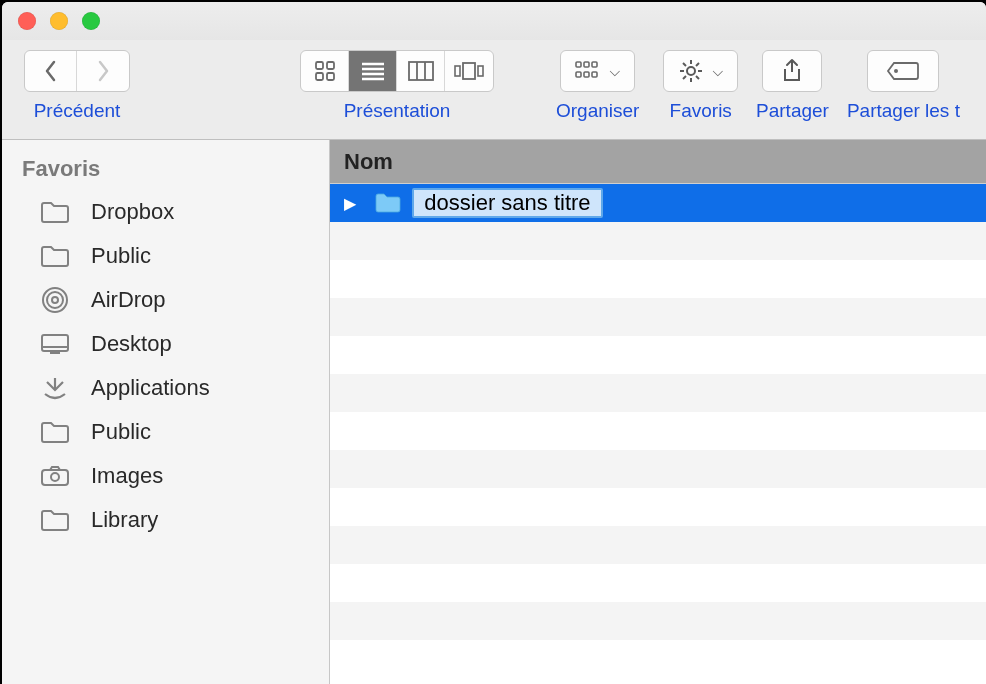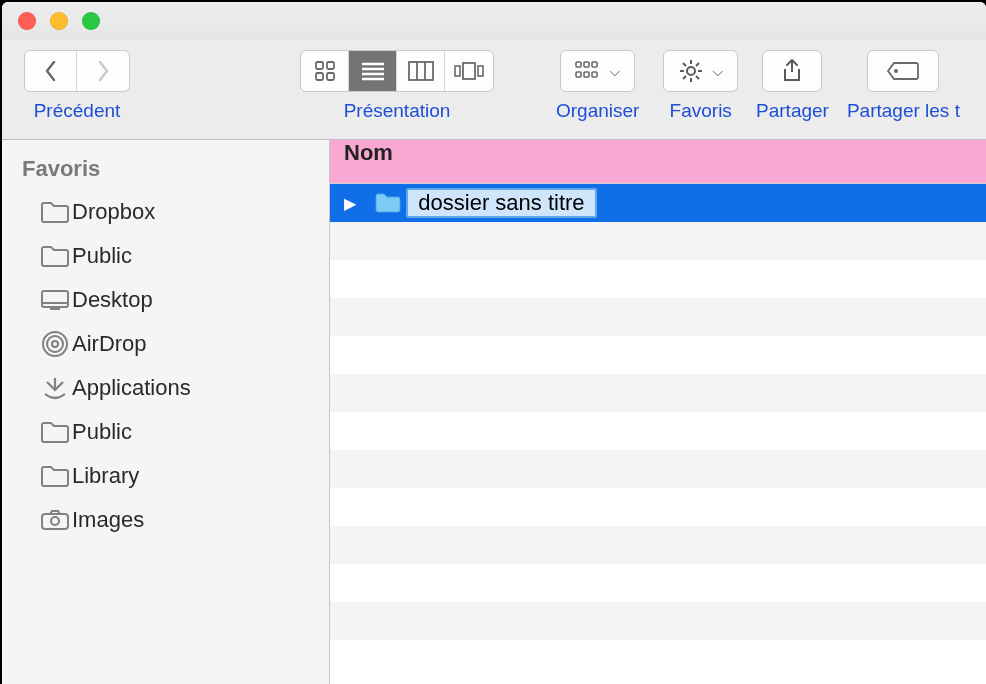--- a/index.html
+++ b/index.html
@@ -81,44 +81,44 @@
     width:328px;
     background:#f5f5f5;
     border-right:1px solid #c7c7c7;
     padding-top:10px;
   }
   .side-heading {
     font-size:22px; font-weight:600; color:#7a7a7a;
     padding: 6px 0 8px 20px;
   }
   .side-item {
-    display:flex; align-items:center; gap:2px;
+    display:flex; align-items:center; gap:21px;
     height:44px; padding-left:38px;
     font-size:22px; color:#292929;
   }
   .side-icon { width:30px; height:28px; display:flex; align-items:center; justify-content:center; color:#818181; }
 
   .content { flex:1; background:#fff; display:flex; flex-direction:column; }
   .header-row {
-    height:44px; display:flex; 
+    height:44px; display:flex; align-items:center;
     border-bottom:1px solid #cfcfcf; padding-left:14px;
     font-size:22px; font-weight:700; color:#222;
-    background:#f9a8d4;
+    background:#a3a3a3;
   }
   .rows { flex:1; overflow:hidden; }
   .row {
     height:38px; display:flex; align-items:center;
   }
   .row:nth-child(odd){ background:#fff; }
   .row:nth-child(even){ background:#f4f4f4; }
   .row.selected { background:#0f6ee8; }
   .disclosure { margin-left:14px; color:#fff; font-size:16px; }
   .folder-icon-small { margin-left:18px; display:flex; align-items:center; }
   .rename-box {
-    margin-left:4px; height:30px; display:flex; align-items:center;
+    margin-left:10px; height:30px; display:flex; align-items:center;
     background:#cfe5fb; border:2px solid #5fa8ea; border-radius:2px;
     padding:0 10px; font-size:22px; color:#000;
   }
   svg { display:block; }
 </style>
 </head>
 <body>
 
 <div class="window">
 
@@ -266,73 +266,73 @@
           <div class="side-item">
             <span class="side-icon">
               <svg width="30" height="24" viewBox="0 0 30 24">
                 <path d="M2 5 Q2 3 4 3 L11 3 L14 6 L26 6 Q28 6 28 8 L28 20 Q28 22 26 22 L4 22 Q2 22 2 20 Z" fill="none" stroke="#818181" stroke-width="2"></path>
               </svg>
             </span>
             <span>Public</span>
           </div>
           <div class="side-item">
             <span class="side-icon">
+              <svg width="28" height="28" viewBox="0 0 28 28">
+                <circle cx="14" cy="14" r="3" fill="none" stroke="#818181" stroke-width="2"></circle>
+                <circle cx="14" cy="14" r="8" fill="none" stroke="#818181" stroke-width="2"></circle>
+                <circle cx="14" cy="14" r="12" fill="none" stroke="#818181" stroke-width="2"></circle>
+              </svg>
+            </span>
+            <span>AirDrop</span>
+          </div>
+          <div class="side-item">
+            <span class="side-icon">
               <svg width="30" height="22" viewBox="0 0 30 22">
                 <rect x="2" y="2" width="26" height="16" rx="2" fill="none" stroke="#818181" stroke-width="2"></rect>
                 <line x1="2" y1="14" x2="28" y2="14" stroke="#818181" stroke-width="2"></line>
                 <line x1="10" y1="20" x2="20" y2="20" stroke="#818181" stroke-width="2"></line>
               </svg>
             </span>
             <span>Desktop</span>
           </div>
           <div class="side-item">
             <span class="side-icon">
-              <svg width="28" height="28" viewBox="0 0 28 28">
-                <circle cx="14" cy="14" r="3" fill="none" stroke="#818181" stroke-width="2"></circle>
-                <circle cx="14" cy="14" r="8" fill="none" stroke="#818181" stroke-width="2"></circle>
-                <circle cx="14" cy="14" r="12" fill="none" stroke="#818181" stroke-width="2"></circle>
-              </svg>
-            </span>
-            <span>AirDrop</span>
-          </div>
-          <div class="side-item">
-            <span class="side-icon">
               <svg width="28" height="24" viewBox="0 0 28 24">
                 <path d="M14 2 L14 14" stroke="#818181" stroke-width="2.2"></path>
                 <path d="M6 6 L14 14 L22 6" stroke="#818181" stroke-width="2.2" fill="none"></path>
                 <path d="M4 18 Q14 26 24 18" stroke="#818181" stroke-width="2.2" fill="none"></path>
               </svg>
             </span>
             <span>Applications</span>
           </div>
           <div class="side-item">
             <span class="side-icon">
               <svg width="30" height="24" viewBox="0 0 30 24">
                 <path d="M2 5 Q2 3 4 3 L11 3 L14 6 L26 6 Q28 6 28 8 L28 20 Q28 22 26 22 L4 22 Q2 22 2 20 Z" fill="none" stroke="#818181" stroke-width="2"></path>
               </svg>
             </span>
             <span>Public</span>
           </div>
           <div class="side-item">
             <span class="side-icon">
-              <svg width="30" height="24" viewBox="0 0 30 24">
-                <path d="M2 5 Q2 3 4 3 L11 3 L14 6 L26 6 Q28 6 28 8 L28 20 Q28 22 26 22 L4 22 Q2 22 2 20 Z" fill="none" stroke="#818181" stroke-width="2"></path>
-              </svg>
-            </span>
-            <span>Library</span>
-          </div>
-          <div class="side-item">
-            <span class="side-icon">
               <svg width="30" height="22" viewBox="0 0 30 22">
                 <rect x="2" y="5" width="26" height="15" rx="3" fill="none" stroke="#818181" stroke-width="2"></rect>
                 <path d="M10 5 L12 2 L18 2 L20 5" fill="none" stroke="#818181" stroke-width="2"></path>
                 <circle cx="15" cy="12" r="4" fill="none" stroke="#818181" stroke-width="2"></circle>
               </svg>
             </span>
             <span>Images</span>
+          </div>
+          <div class="side-item">
+            <span class="side-icon">
+              <svg width="30" height="24" viewBox="0 0 30 24">
+                <path d="M2 5 Q2 3 4 3 L11 3 L14 6 L26 6 Q28 6 28 8 L28 20 Q28 22 26 22 L4 22 Q2 22 2 20 Z" fill="none" stroke="#818181" stroke-width="2"></path>
+              </svg>
+            </span>
+            <span>Library</span>
           </div>
         </div>
     </div>
 
     <div class="content">
       <div class="header-row">
         <span>Nom</span>
       </div>
       <div class="rows">
         <div class="row selected">

